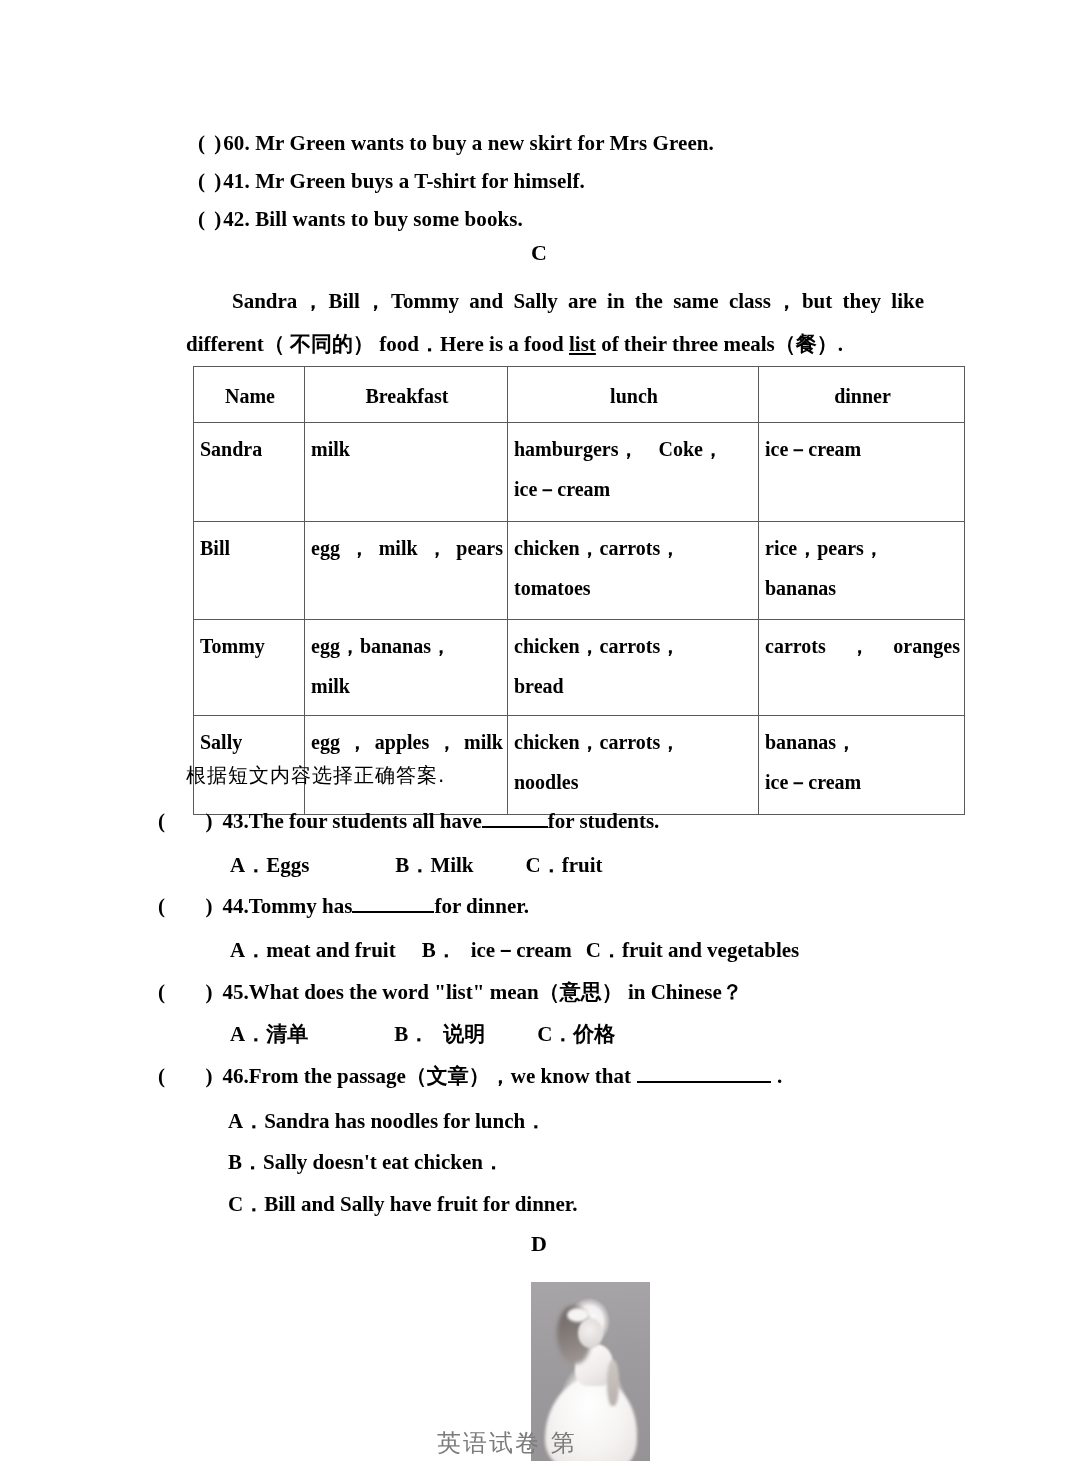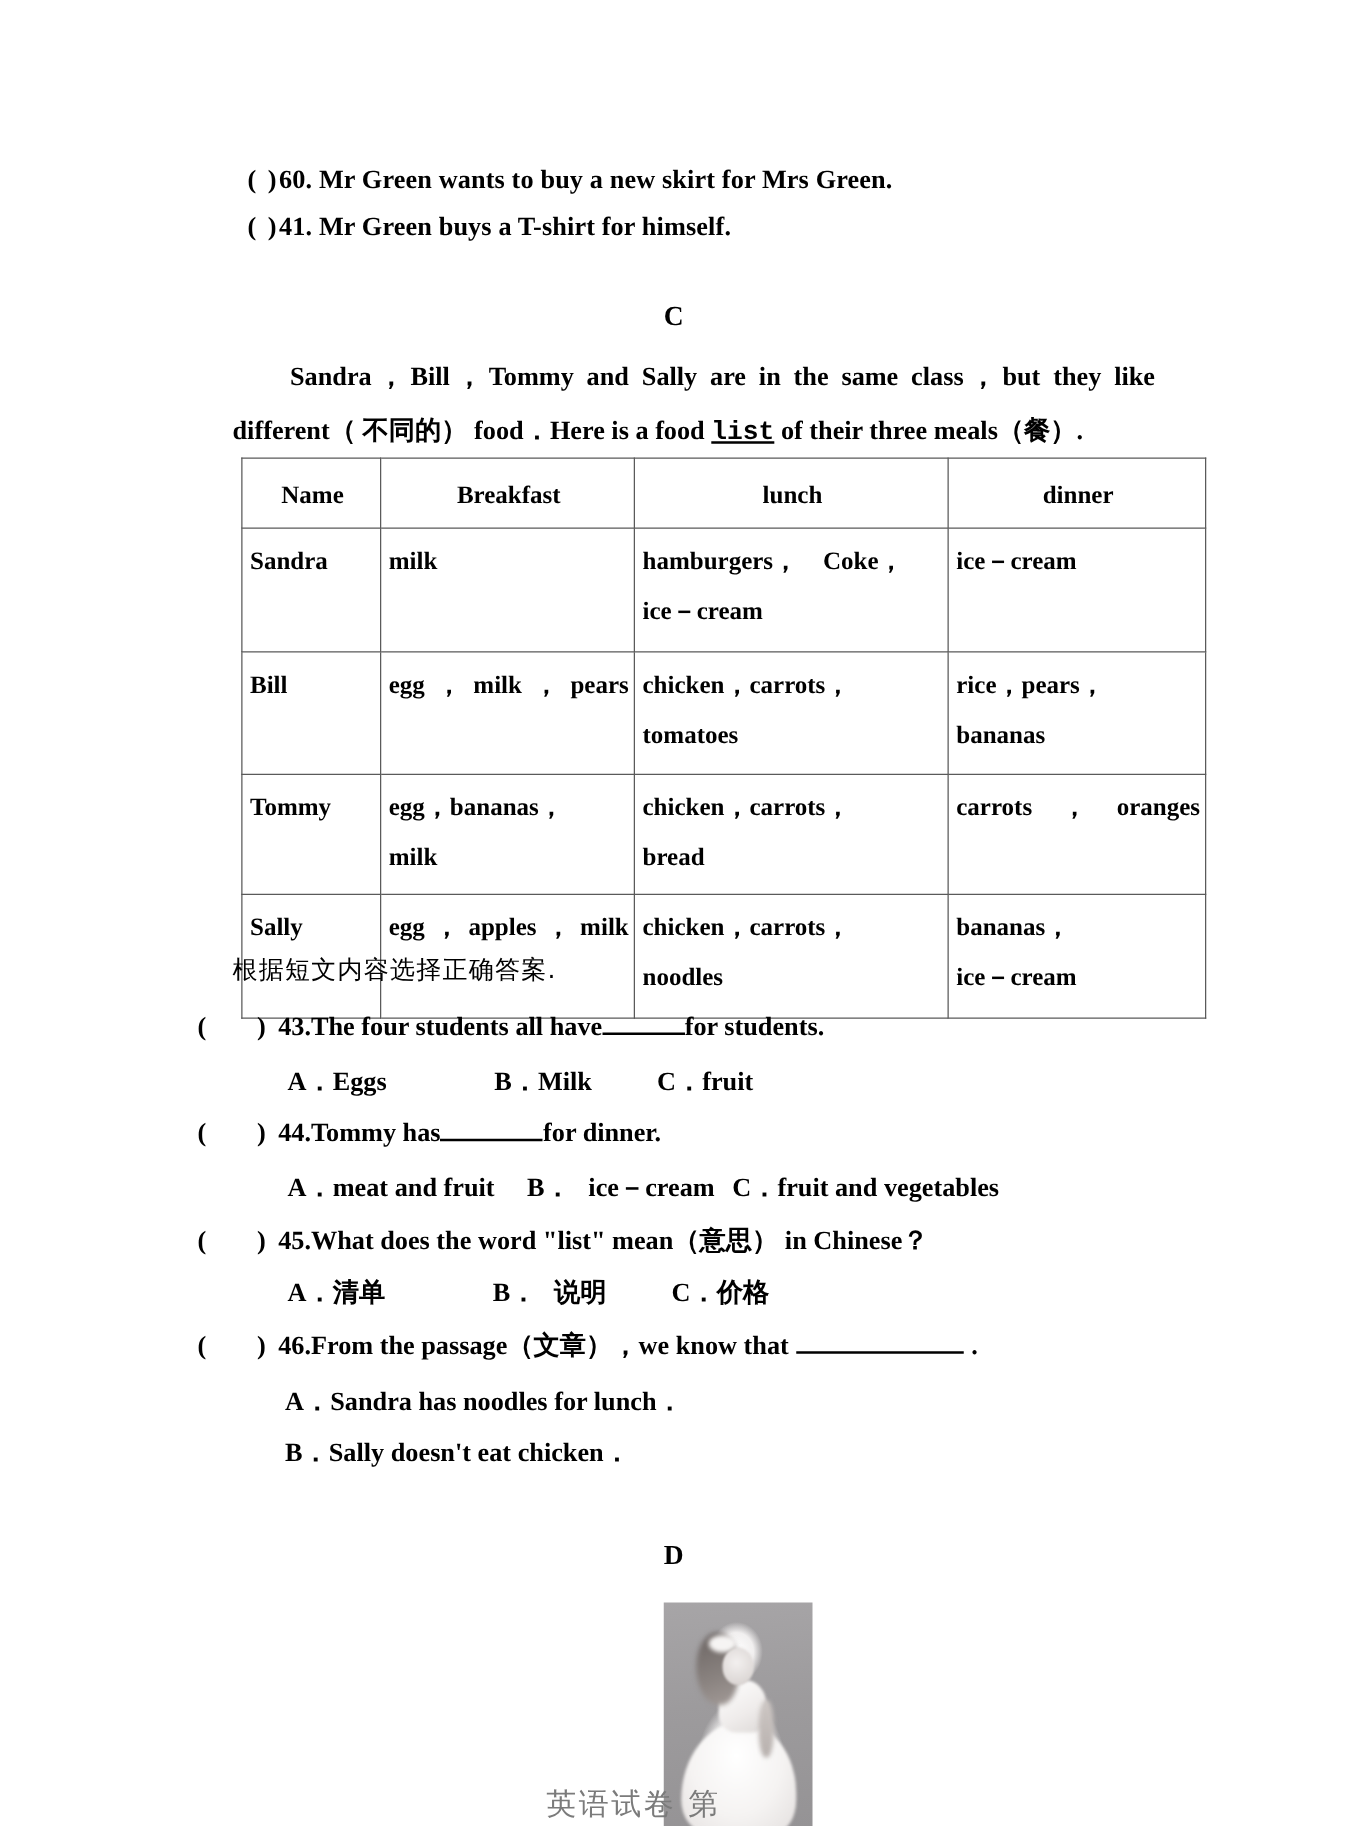--- a/index.html
+++ b/index.html
@@ -54,21 +54,20 @@
     text-align: justify;
     text-justify: inter-word;
   }
   .passage .indent {
     display: inline-block;
     width: 46px;
   }
   .passage u {
     text-decoration: underline;
     text-underline-offset: 2px;
-    font-family: Liberation Mono, monospace;
   }
 
   
   .food-table {
     position: absolute;
     left: 193px;
     top: 366px;
     width: 727px;
     border-collapse: collapse;
     table-layout: fixed;
@@ -253,20 +252,24 @@
   <div class="tf-line" style="top:131px;">
     <span class="paren">(  )</span><span>60.</span>
     <span>Mr Green wants to buy a new skirt for Mrs Green.</span>
   </div>
 
   <div class="tf-line" style="top:169px;">
     <span class="paren">(  )</span><span>41.</span>
     <span>Mr Green buys a T-shirt for himself.</span>
   </div>
 
+  <div class="tf-line" style="top:207px;">
+    <span class="paren">(  )</span><span>42.</span>
+    <span>Bill wants to buy some books.</span>
+  </div>
 
   <div class="section-letter" style="top:240px;">C</div>
 
   <div class="passage" style="top:280px;">
     <span class="indent"></span><span>Sandra，Bill，Tommy and Sally are in the same class，but they like different（ 不同的） food．Here is a food </span><u>list</u><span> of their three meals（餐）.</span>
   </div>
 
   <table class="food-table">
     <thead>
       <tr>
@@ -363,20 +366,23 @@
 
   <div class="q-line" style="top:1062px;">
     <span class="paren-wide"><span>(</span>&nbsp;&nbsp;<span>)</span></span><span>46.</span><span>From the passage（文章），we know that</span><span class="blank blank-46"></span><span>.</span>
   </div>
   <div class="opt-stack" style="top:1107px;">
     <span>A．</span><span>Sandra has noodles for lunch．</span>
   </div>
   <div class="opt-stack" style="top:1148px;">
     <span>B．</span><span>Sally doesn't eat chicken．</span>
   </div>
+  <div class="opt-stack" style="top:1190px;">
+    <span>C．</span><span>Bill and Sally have fruit for dinner.</span>
+  </div>
 
   <div class="section-letter" style="top:1231px;">D</div>
 
   <div class="photo">
     <div class="skirt"></div>
     <div class="bodice"></div>
     <div class="arm"></div>
     <div class="hair"></div>
     <div class="bow"></div>
     <div class="face"></div>

